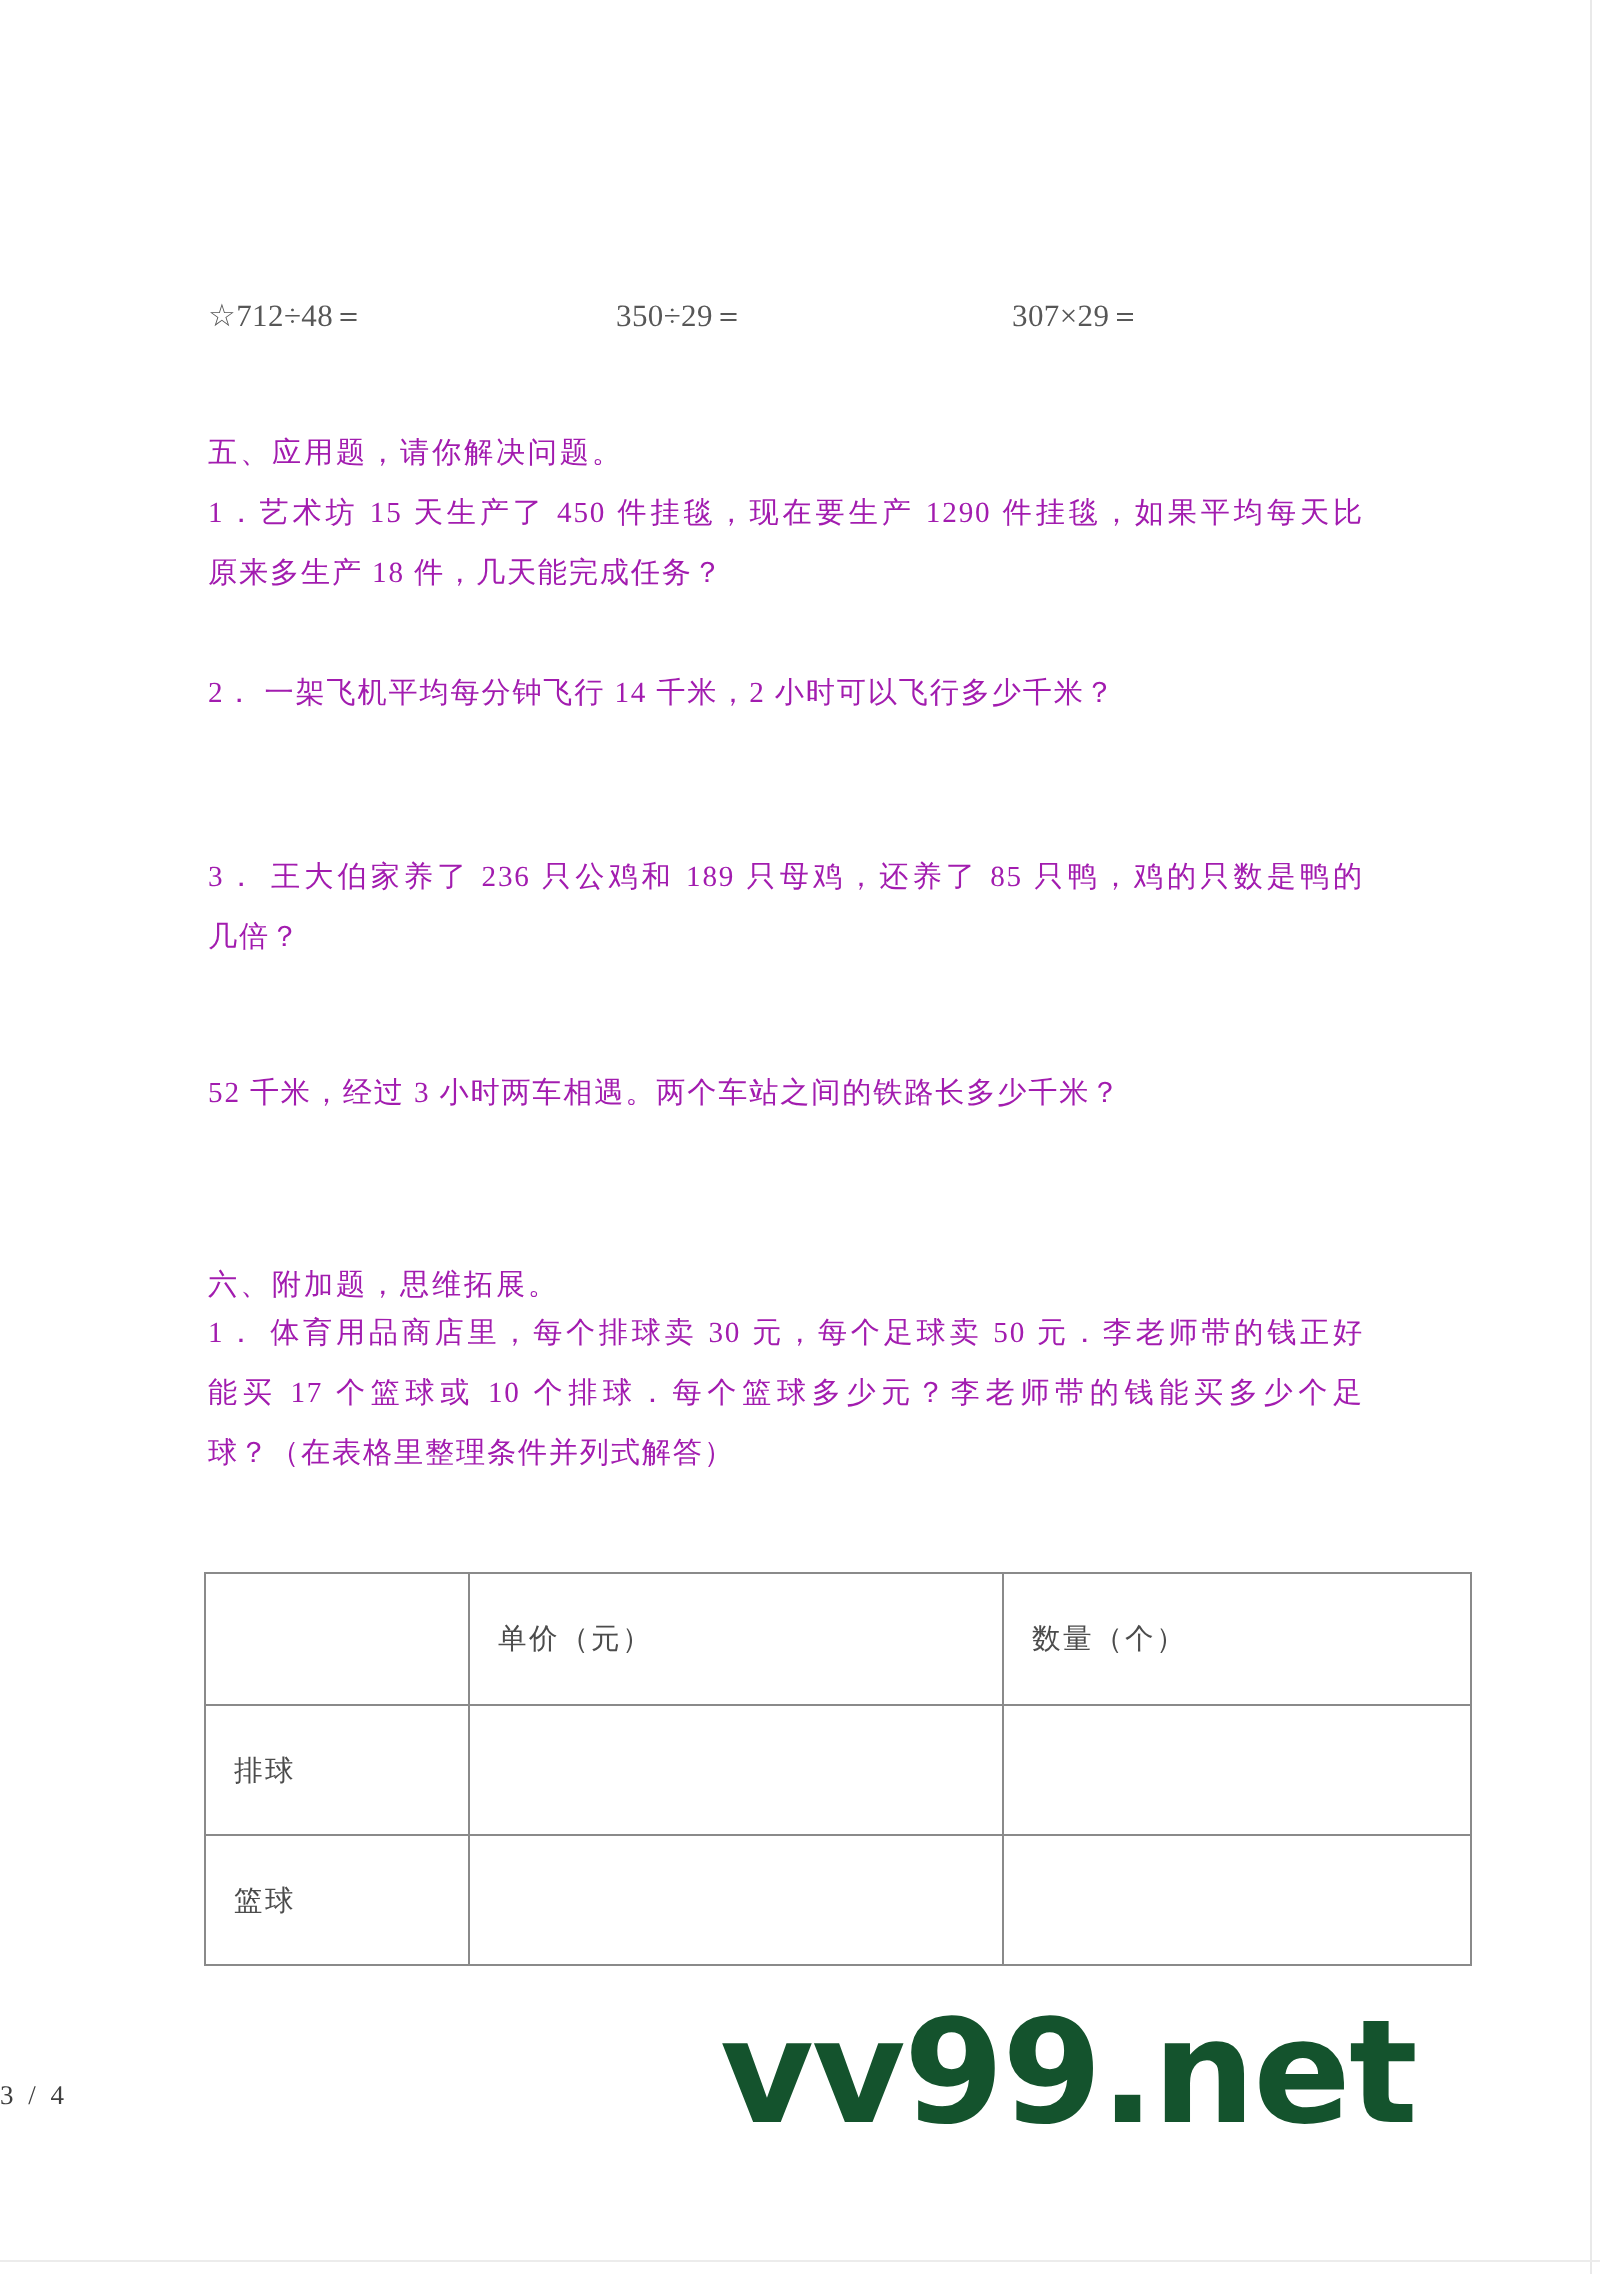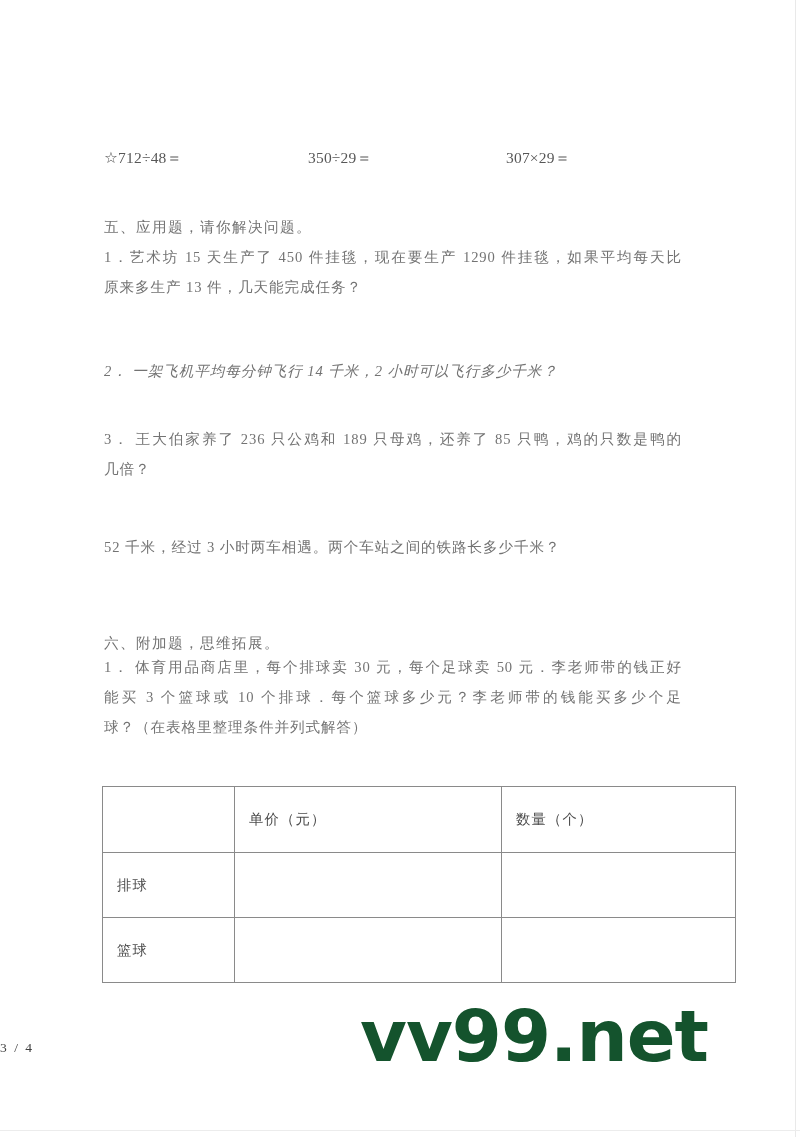--- a/index.html
+++ b/index.html
@@ -62,21 +62,21 @@
   }
   .calc-item.i0 { left: 0px; }
   .calc-item.i1 { left: 204px; text-align: center; }
   .calc-item.i2 { left: 402px; }
 
   
   .blk {
     position: absolute;
     left: 0;
     width: 578px;
-    color: #737373;
+    color: #a21caf;
     font-size: 14.6px;
     line-height: 30px;
     letter-spacing: 0.9px;
     text-align: justify;
     text-justify: inter-character;
   }
   .blk.head {
     letter-spacing: 1.4px;
   }
   .blk .ln {
@@ -85,21 +85,21 @@
   }
   .blk .ln.just {
     white-space: normal;
     text-align: justify;
     text-align-last: justify;
   }
 
   
   .y-h5    { top: 212px; }
   .y-p1    { top: 242px; }
-  .y-p2    { top: 356px; font-style: italic; }
+  .y-p2    { top: 332px; }
   .y-p3    { top: 424px; }
   .y-p4    { top: 532px; }
   .y-h6    { top: 628px; }
   .y-q1    { top: 652px; }
 
   
   .tbl-wrap {
     position: absolute;
     left: 102px;
     top: 786px;
@@ -167,21 +167,21 @@
       <span class="calc-item i1">350÷29＝</span>
       <span class="calc-item i2">307×29＝</span>
     </div>
 
     <div class="blk head y-h5">
       <span class="ln">五、应用题，请你解决问题。</span>
     </div>
 
     <div class="blk y-p1">
       <span class="ln just">1．艺术坊 15 天生产了 450 件挂毯，现在要生产 1290 件挂毯，如果平均每天比</span>
-      <span class="ln">原来多生产 13 件，几天能完成任务？</span>
+      <span class="ln">原来多生产 18 件，几天能完成任务？</span>
     </div>
 
     <div class="blk y-p2">
       <span class="ln">2． 一架飞机平均每分钟飞行 14 千米，2 小时可以飞行多少千米？</span>
     </div>
 
     <div class="blk y-p3">
       <span class="ln just">3． 王大伯家养了 236 只公鸡和 189 只母鸡，还养了 85 只鸭，鸡的只数是鸭的</span>
       <span class="ln">几倍？</span>
     </div>
@@ -189,21 +189,21 @@
     <div class="blk y-p4">
       <span class="ln">52 千米，经过 3 小时两车相遇。两个车站之间的铁路长多少千米？</span>
     </div>
 
     <div class="blk head y-h6">
       <span class="ln">六、附加题，思维拓展。</span>
     </div>
 
     <div class="blk y-q1">
       <span class="ln just">1． 体育用品商店里，每个排球卖 30 元，每个足球卖 50 元．李老师带的钱正好</span>
-      <span class="ln just">能买 3 个篮球或 10 个排球．每个篮球多少元？李老师带的钱能买多少个足</span>
+      <span class="ln just">能买 17 个篮球或 10 个排球．每个篮球多少元？李老师带的钱能买多少个足</span>
       <span class="ln">球？（在表格里整理条件并列式解答）</span>
     </div>
 
   </div>
 
   <div class="tbl-wrap">
     <table class="grid">
       <tbody>
           <tr class="hdr">
         <td class="c0 blank"></td>

